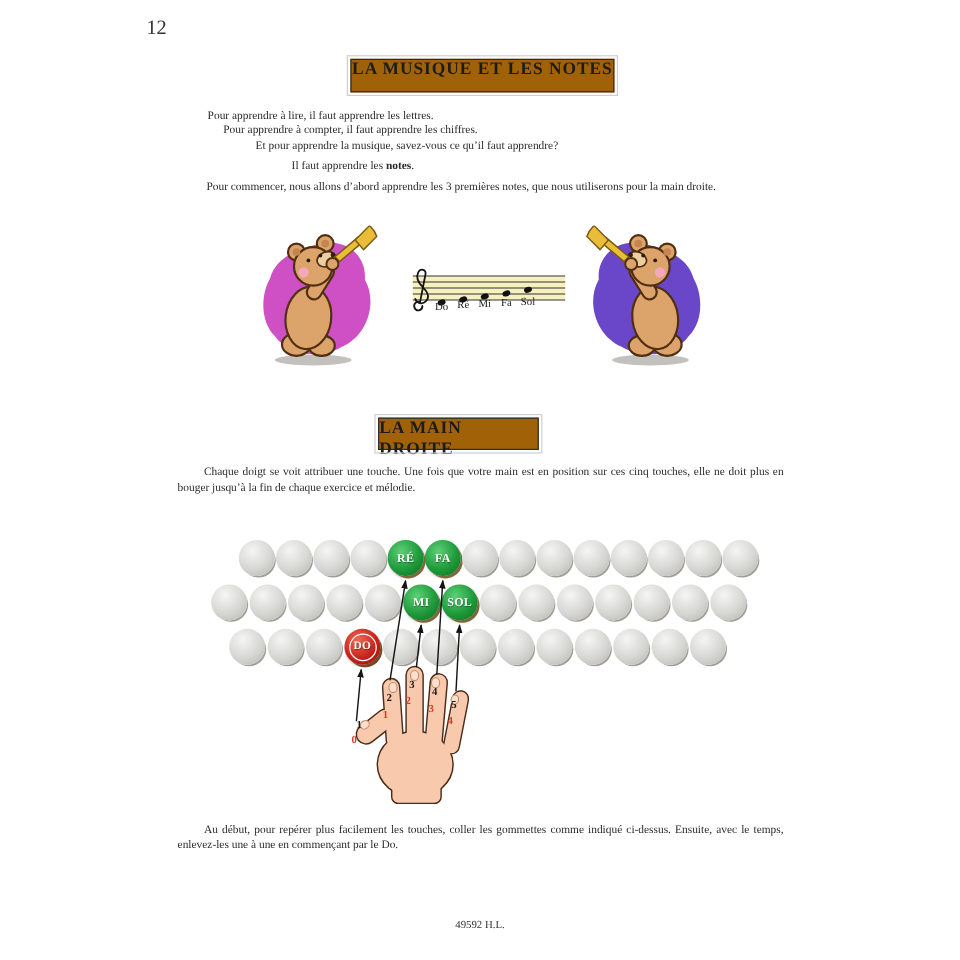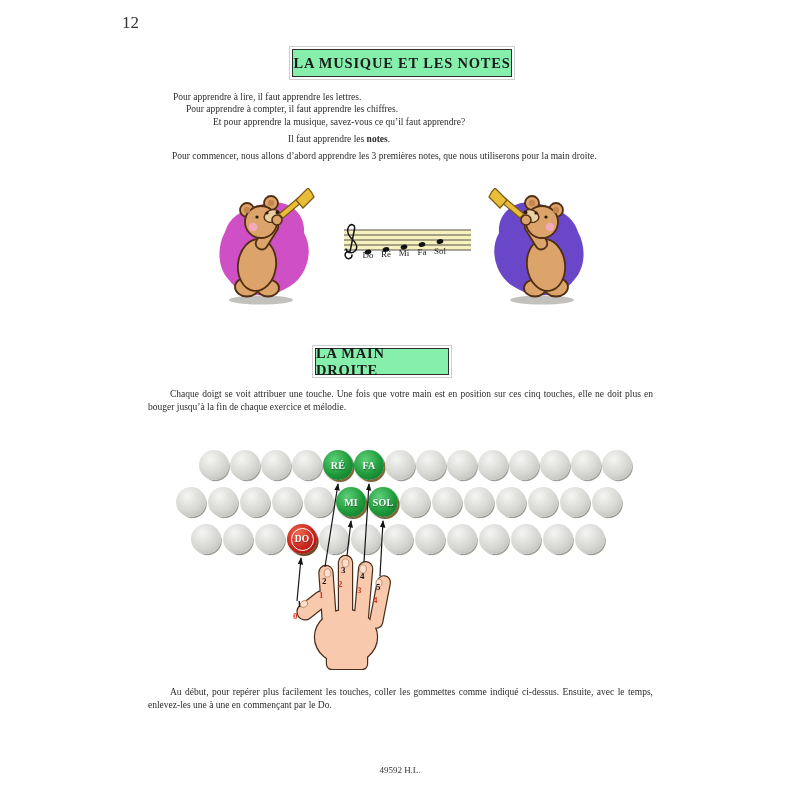--- a/index.html
+++ b/index.html
@@ -3,22 +3,22 @@
 <meta charset="utf-8">
 <style>
   html,body{margin:0;padding:0;background:#ffffff;}
   .page{position:relative;width:800px;height:800px;background:#fff;overflow:hidden;
         font-family:"Liberation Serif", serif;color:#2b2b2b;}
   .abs{position:absolute;}
 
   .page-number{left:122px;top:13px;font-size:17px;color:#333;}
 
   .title-box{border:1px solid #2e2e2e;outline:1px solid #cfcfcf;outline-offset:2px;
-             display:flex;align-items:center;justify-content:center;
-             font-weight:bold;letter-spacing:0.8px;font-size:14.5px;color:#1c1c1c;background:#86efac;}
+             display:flex;align-items:flex-start;justify-content:center;
+             font-weight:bold;letter-spacing:0.8px;font-size:14.5px;color:#1c1c1c;background:#a16207;}
   .title-box.t1{left:292px;top:49px;width:218px;height:26px;}
   .title-box.t2{left:315px;top:348px;width:132px;height:25px;}
 
   .intro-line{font-size:9.5px;white-space:nowrap;color:#2b2b2b;}
   .body-par{left:148px;width:505px;font-size:9.5px;line-height:13px;text-align:justify;
             text-indent:22px;color:#2b2b2b;}
 
   
   .bear-svg{width:115px;height:122px;}
 
@@ -62,21 +62,21 @@
 
   <div class="abs page-number">12</div>
 
   <div class="abs title-box t1">
     <span>LA MUSIQUE ET LES NOTES</span>
   </div>
 
   <div class="abs intro-line" style="left:173px;top:92px;">Pour apprendre à lire, il faut apprendre les lettres.</div>
   <div class="abs intro-line" style="left:186px;top:104px;">Pour apprendre à compter, il faut apprendre les chiffres.</div>
   <div class="abs intro-line" style="left:213px;top:117px;">Et pour apprendre la musique, savez-vous ce qu’il faut apprendre?</div>
-  <div class="abs intro-line" style="left:243px;top:134px;margin-left:45px;"><span>Il faut apprendre les </span><b>notes</b><span>.</span></div>
+  <div class="abs intro-line" style="left:243px;top:134px;"><span>Il faut apprendre les </span><b>notes</b><span>.</span></div>
   <div class="abs intro-line" style="left:172px;top:151px;">Pour commencer, nous allons d’abord apprendre les 3 premières notes, que nous utiliserons pour la main droite.</div>
 
   <svg class="abs bear-svg" style="left:205px;top:188px;" viewBox="0 0 115 122">
     <path style="fill:var(--blob-left)" d="M58,16 C80,9 101,23 99,45 C110,64 101,92 80,101 C62,112 35,108 24,92 C12,80 12,58 20,44 C25,27 40,21 58,16 Z"></path>
     <g id="bearfig">
       <ellipse cx="56" cy="112" rx="32" ry="4.5" fill="#c3c1bd"></ellipse>
       <g fill="var(--fur)" stroke="#4f2e12" stroke-width="1.8" stroke-linejoin="round">
         <ellipse cx="42" cy="99" rx="12" ry="9.5"></ellipse>
         <ellipse cx="63" cy="100" rx="11" ry="8.5"></ellipse>
         <ellipse cx="52" cy="77" rx="19" ry="26" transform="rotate(7 52 77)"></ellipse>

